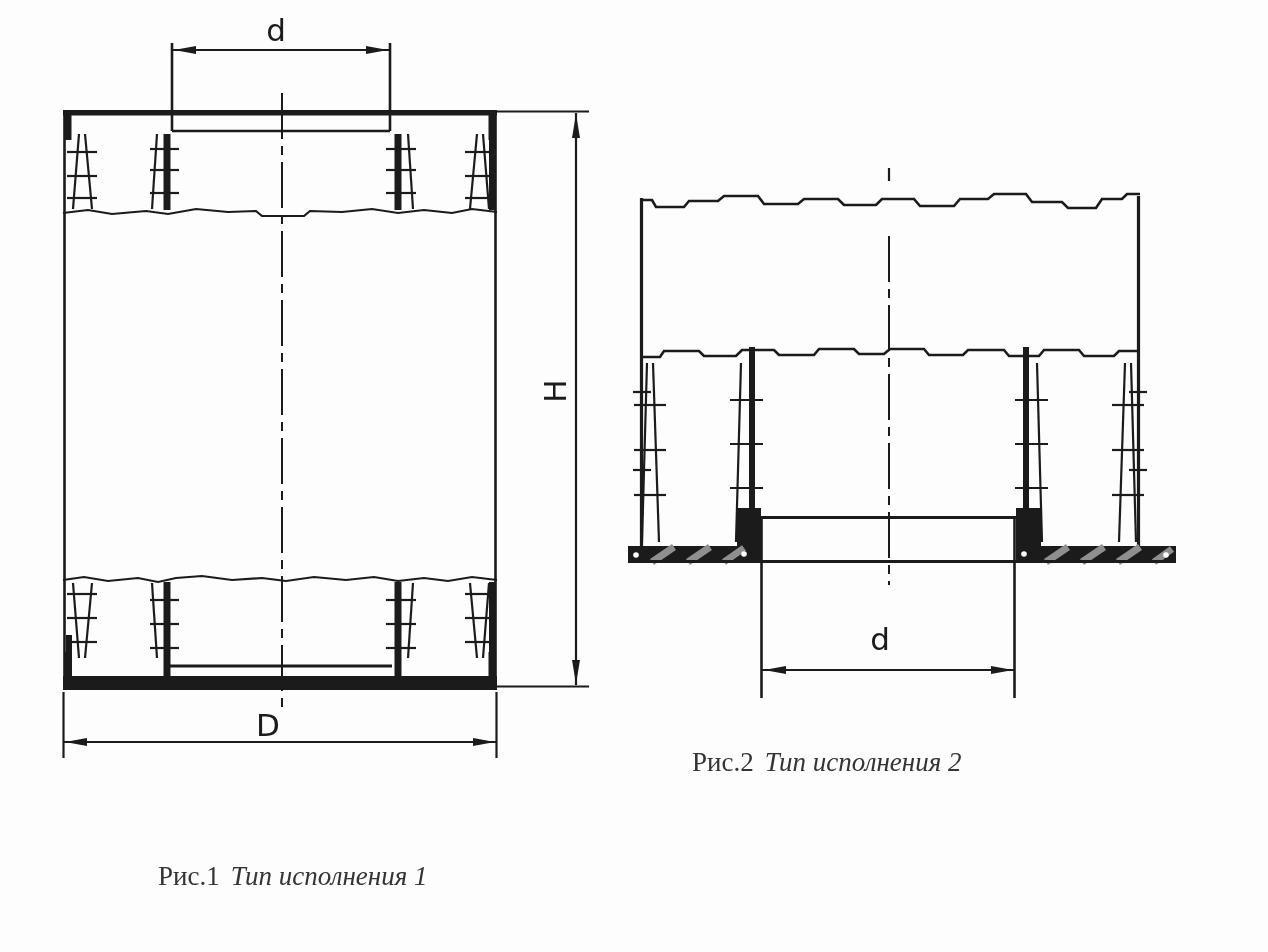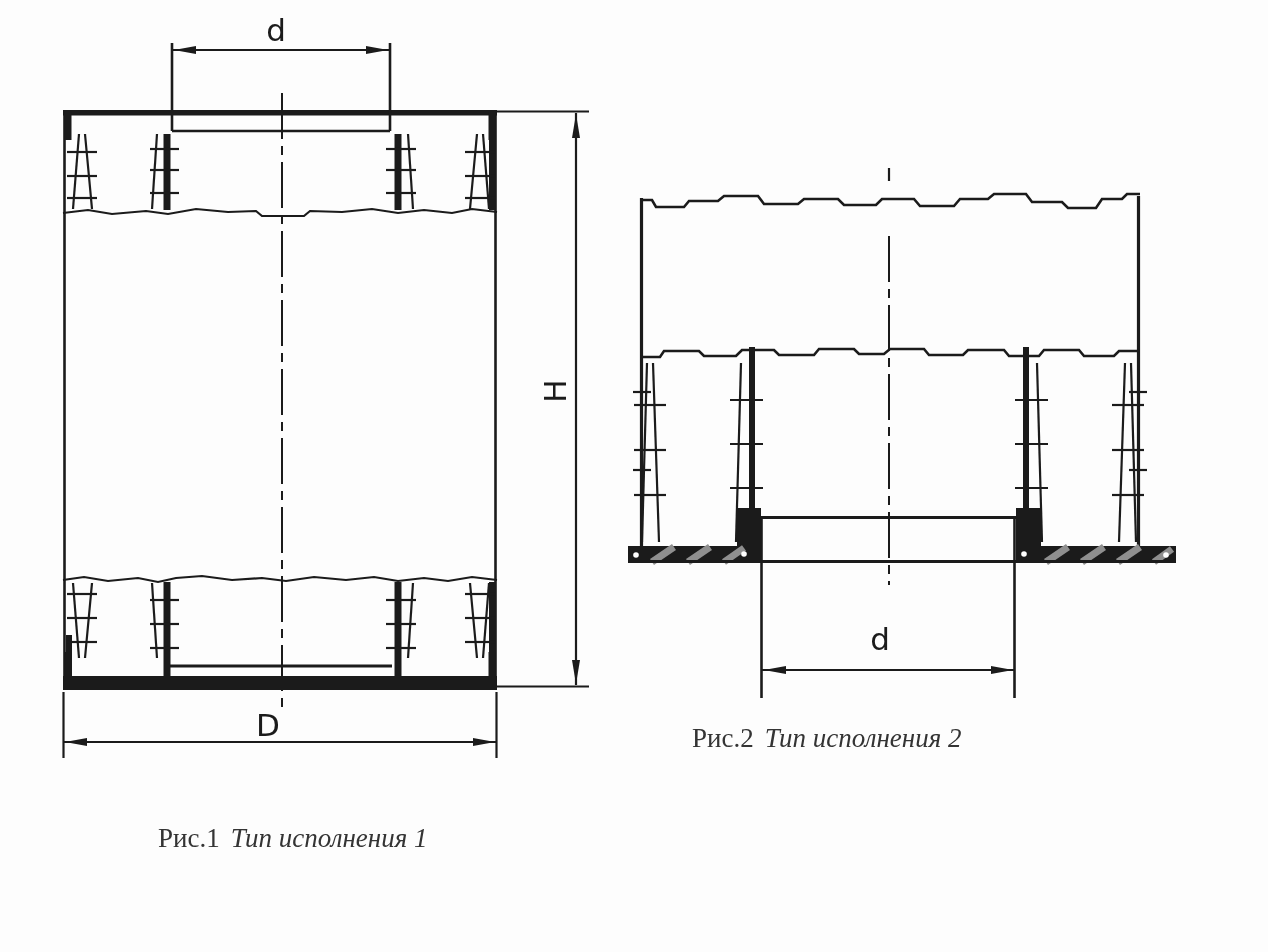--- a/index.html
+++ b/index.html
@@ -213,23 +213,23 @@
 
     <g>
       <line class="ln w2" x1="762" y1="670" x2="1015" y2="670"></line>
       <path class="fl" d="M764,670 l22,-4 l0,8 z"></path>
       <path class="fl" d="M1013,670 l-22,-4 l0,8 z"></path>
       <text class="dimlabel" x="880" y="650" text-anchor="middle">d</text>
     </g>
   </g>
 </svg>
 
-<div class="caption" style="left:158px;top:823px;">
+<div class="caption" style="left:158px;top:861px;">
   <span class="cap-label">Рис.1</span><span class="cap-title">Тип исполнения 1</span>
 </div>
 
-<div class="caption" style="left:692px;top:720px;text-align:right;">
+<div class="caption" style="left:692px;top:744px;text-align:right;">
   <div class="cap-line">
     <span class="cap-label">Рис.2</span><span class="cap-title">Тип исполнения 2</span>
   </div>
 </div>
 
 </div>
 
 </body></html>

